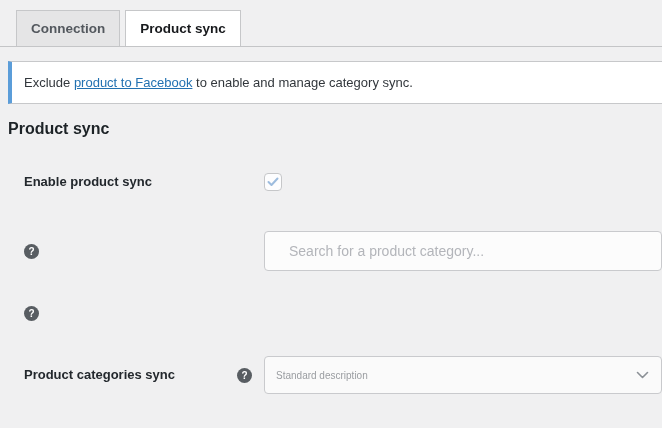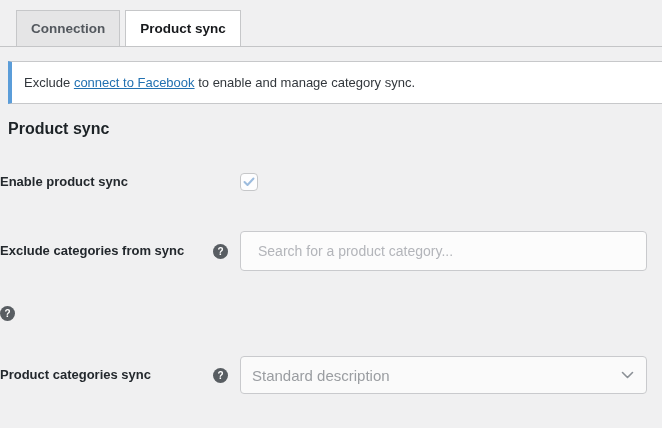--- a/index.html
+++ b/index.html
@@ -55,21 +55,21 @@
     margin:15px 8px 0;
     font-size:16px;
     line-height:20px;
     font-weight:700;
     color:#1d2327;
   }
   
   .row {
     display:flex;
     align-items:center;
-    margin-left:0;
+    margin-left:24px;
   }
   .row-1 { margin-top:34px; }
   .row-2 { margin-top:40px; }
   .row-3 { margin-top:35px; }
   .row-4 { margin-top:35px; }
   .label-cell {
     flex:0 0 228px;
     display:flex;
     align-items:center;
     justify-content:space-between;
@@ -109,35 +109,35 @@
     cursor:pointer;
   }
   .checkbox svg { display:block; }
   
   .text-input {
     width:100%;
     height:40px;
     background:#fcfcfc;
     border:1px solid #c9cacd;
     border-radius:4px;
-    padding:0 17px;
+    padding:0 24px;
     font-family:"Liberation Sans", sans-serif;
     font-size:14px;
     color:#3c434a;
   }
   .text-input::placeholder { color:#b3b5ba; opacity:1; }
   
   .select-box {
     width:100%;
     height:38px;
     background:#fafafa;
     border:1px solid #c9cacd;
     border-radius:4px;
     padding:0 34px 0 11px;
-    font-size:15px;
+    font-size:10px;
     color:#9a9da1;
     display:flex;
     align-items:center;
     position:relative;
     cursor:pointer;
   }
   .select-box .chevron {
     position:absolute;
     right:12px;
     top:50%;
@@ -147,41 +147,40 @@
 </style>
 </head>
 <body>
 
 <div class="tabbar">
   <div class="tab">Connection</div>
   <div class="tab active">Product sync</div>
 </div>
 
 <div class="notice">
-  <span>Exclude </span><a>connect to Facebook</a><span> to enable and manage category sync.</span>
+  <span>Exclude </span><a>product to Facebook</a><span> to enable and manage category sync.</span>
 </div>
 
 <h2 class="section-heading">Product sync</h2>
 
 <div class="row row-1">
   <div class="label-cell">
     <span class="field-label">Enable product sync</span>
   </div>
   <div class="control">
     <span class="checkbox">
       <svg width="12" height="10" viewBox="0 0 12 10">
         <polyline points="1.5,5 4.5,8 10.5,1.5" fill="none" stroke="#9dbcde" stroke-width="2" stroke-linecap="round" stroke-linejoin="round"></polyline>
       </svg>
     </span>
   </div>
 </div>
 
 <div class="row row-2">
   <div class="label-cell">
-    <span class="field-label">Exclude categories from sync</span>
     <span class="help-tip">?</span>
   </div>
   <div class="control">
     <input class="text-input" type="text" placeholder="Search for a product category..." style="">
   </div>
 </div>
 
 <div class="row row-3">
   <div class="label-cell">
     <span class="help-tip">?</span>

